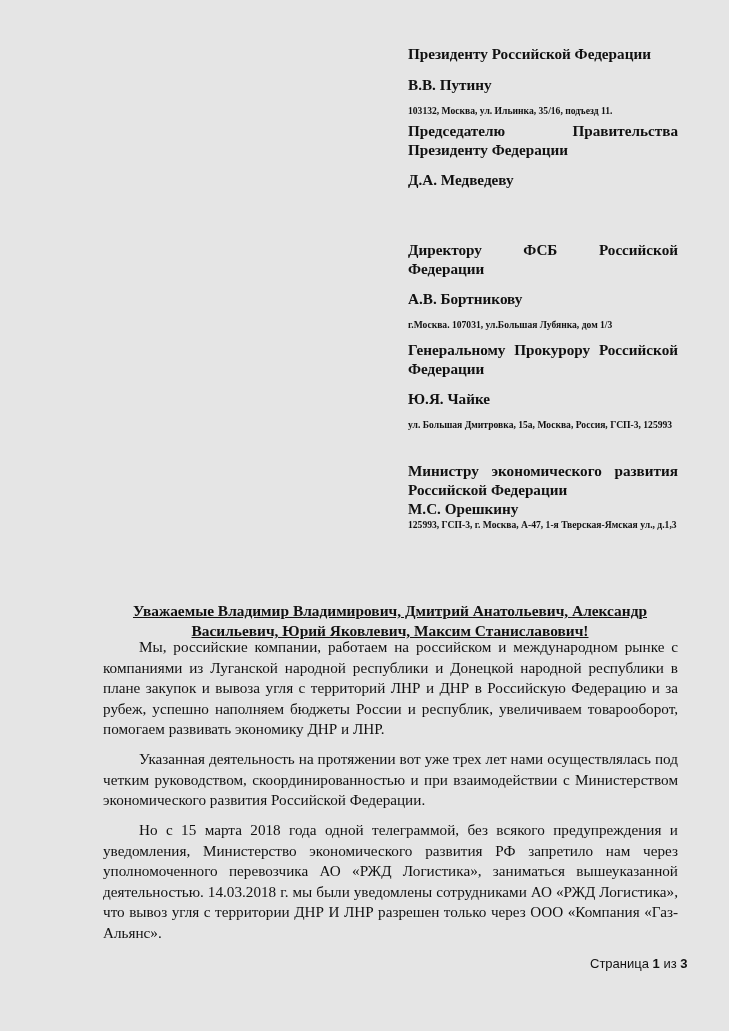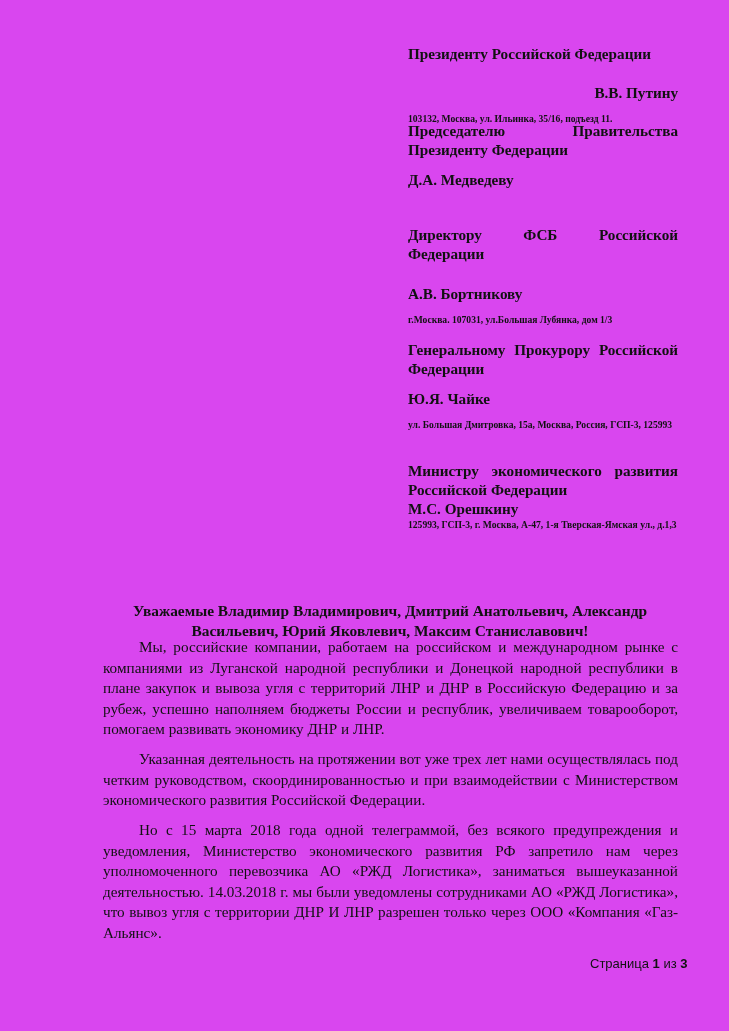--- a/index.html
+++ b/index.html
@@ -1,53 +1,53 @@
 <!DOCTYPE html>
 <html><head>
   <meta charset="utf-8">
   <style>
     html, body { margin: 0; padding: 0; background: #ffffff; }
     body { width: 729px; height: 1031px; position: relative; overflow: hidden;
            font-family: "Liberation Serif", serif; color: #111; }
-    .page { position: absolute; left: 0; top: 0; width: 729px; height: 1031px; background: #d946ef; }
+    .page { position: absolute; left: 0; top: 0; width: 729px; height: 1031px; background: #e5e5e5; }
 
     .addressee { position: absolute; left: 408px; width: 270px; }
     .role { font-weight: bold; font-size: 15.2px; line-height: 19px; text-align: justify; text-align-last: left; }
     .name { font-weight: bold; font-size: 15.2px; line-height: 19px; }
     .addr { font-weight: bold; font-size: 9.6px; line-height: 13px; text-align: justify; }
 
     .salutation { position: absolute; left: 100px; width: 580px; top: 601px;
-                  font-weight: bold; font-size: 15.4px; line-height: 20px; text-align: center; }
+                  font-weight: bold; font-size: 15.4px; line-height: 20px; text-align: center; text-decoration: underline; }
 
     .para { position: absolute; left: 103px; width: 575px; font-size: 15.2px; line-height: 20.5px;
             text-align: justify; text-indent: 36px; }
 
     .footer { position: absolute; left: 590px; top: 956px; font-family: "Liberation Sans", sans-serif;
               font-size: 13px; color: #111; }
     .footer b { font-weight: bold; }
   </style>
 </head>
 <body>
 
 <div class="page">
 
   <div class="addressee" style="top:44px;">
     <div class="role">Президенту Российской Федерации</div>
-    <div class="name" style="margin-top:20px;text-align:right;">В.В. Путину</div>
+    <div class="name" style="margin-top:12px;">В.В. Путину</div>
     <div class="addr" style="margin-top:10px;">103132, Москва, ул. Ильинка, 35/16, подъезд 11.</div>
   </div>
 
   <div class="addressee" style="top:121px;">
     <div class="role">Председателю Правительства Президенту Федерации</div>
     <div class="name" style="margin-top:11px;">Д.А. Медведеву</div>
   </div>
 
-  <div class="addressee" style="top:225px;">
+  <div class="addressee" style="top:240px;">
     <div class="role">Директору ФСБ Российской Федерации</div>
-    <div class="name" style="margin-top:21px;">А.В. Бортникову</div>
+    <div class="name" style="margin-top:11px;">А.В. Бортникову</div>
     <div class="addr" style="margin-top:10px;">г.Москва. 107031, ул.Большая Лубянка, дом 1/3</div>
   </div>
 
   <div class="addressee" style="top:340px;">
     <div class="role">Генеральному Прокурору Российской Федерации</div>
     <div class="name" style="margin-top:11px;">Ю.Я. Чайке</div>
     <div class="addr" style="margin-top:10px;">ул. Большая Дмитровка, 15а, Москва, Россия, ГСП-3, 125993</div>
   </div>
 
   <div class="addressee" style="top:461px;">

